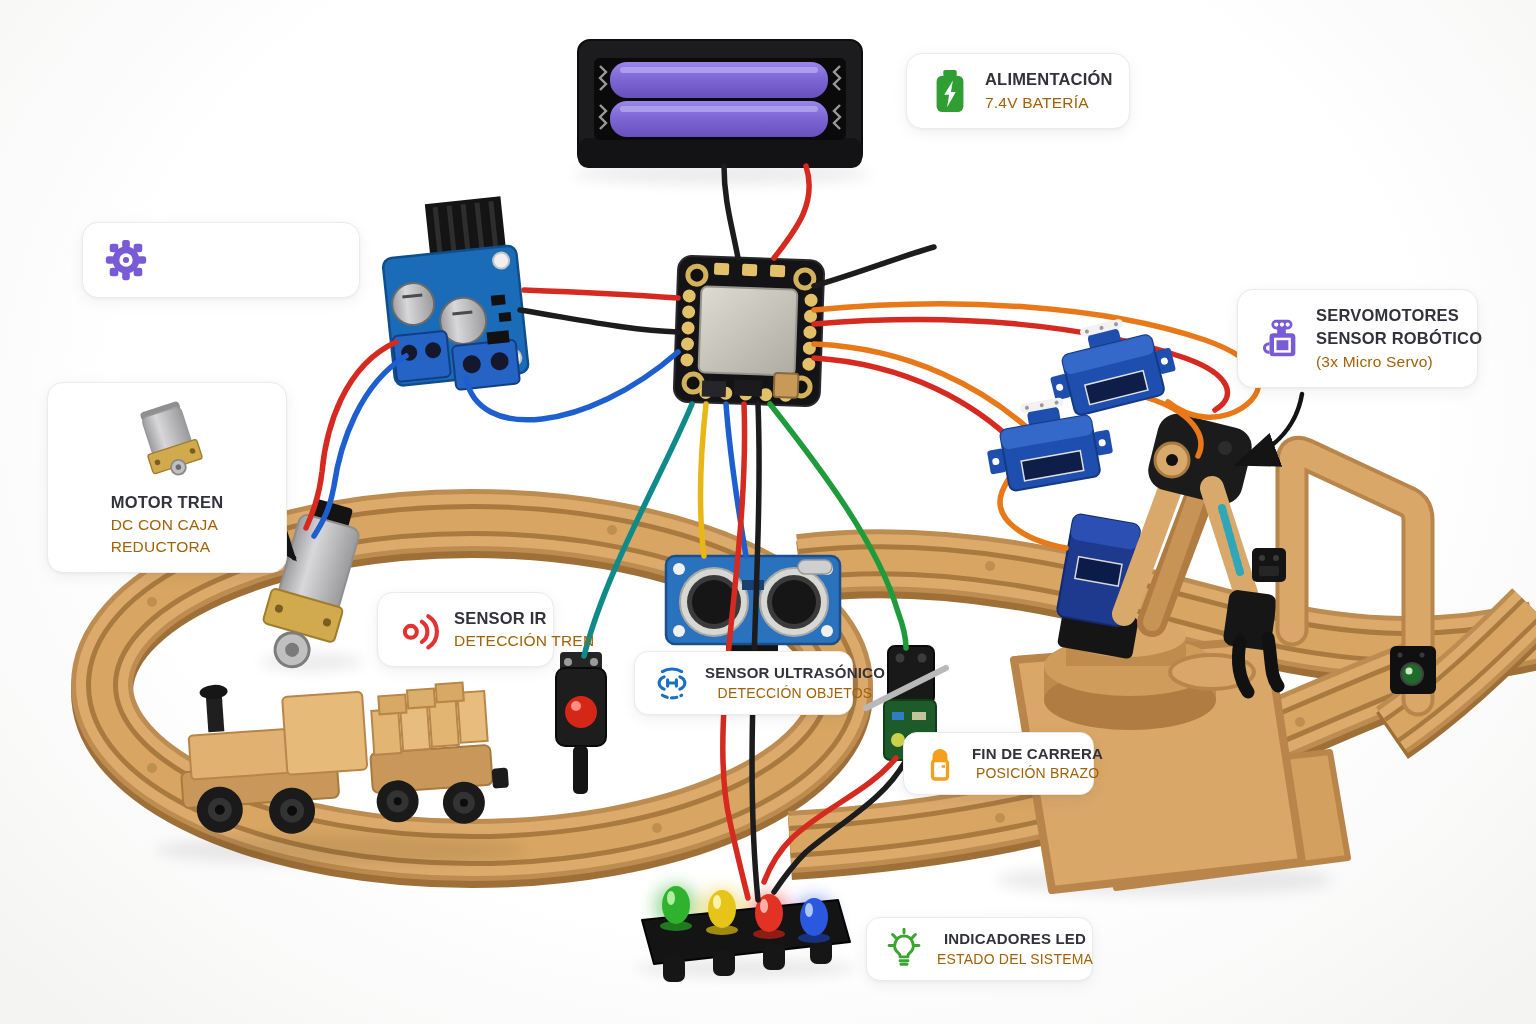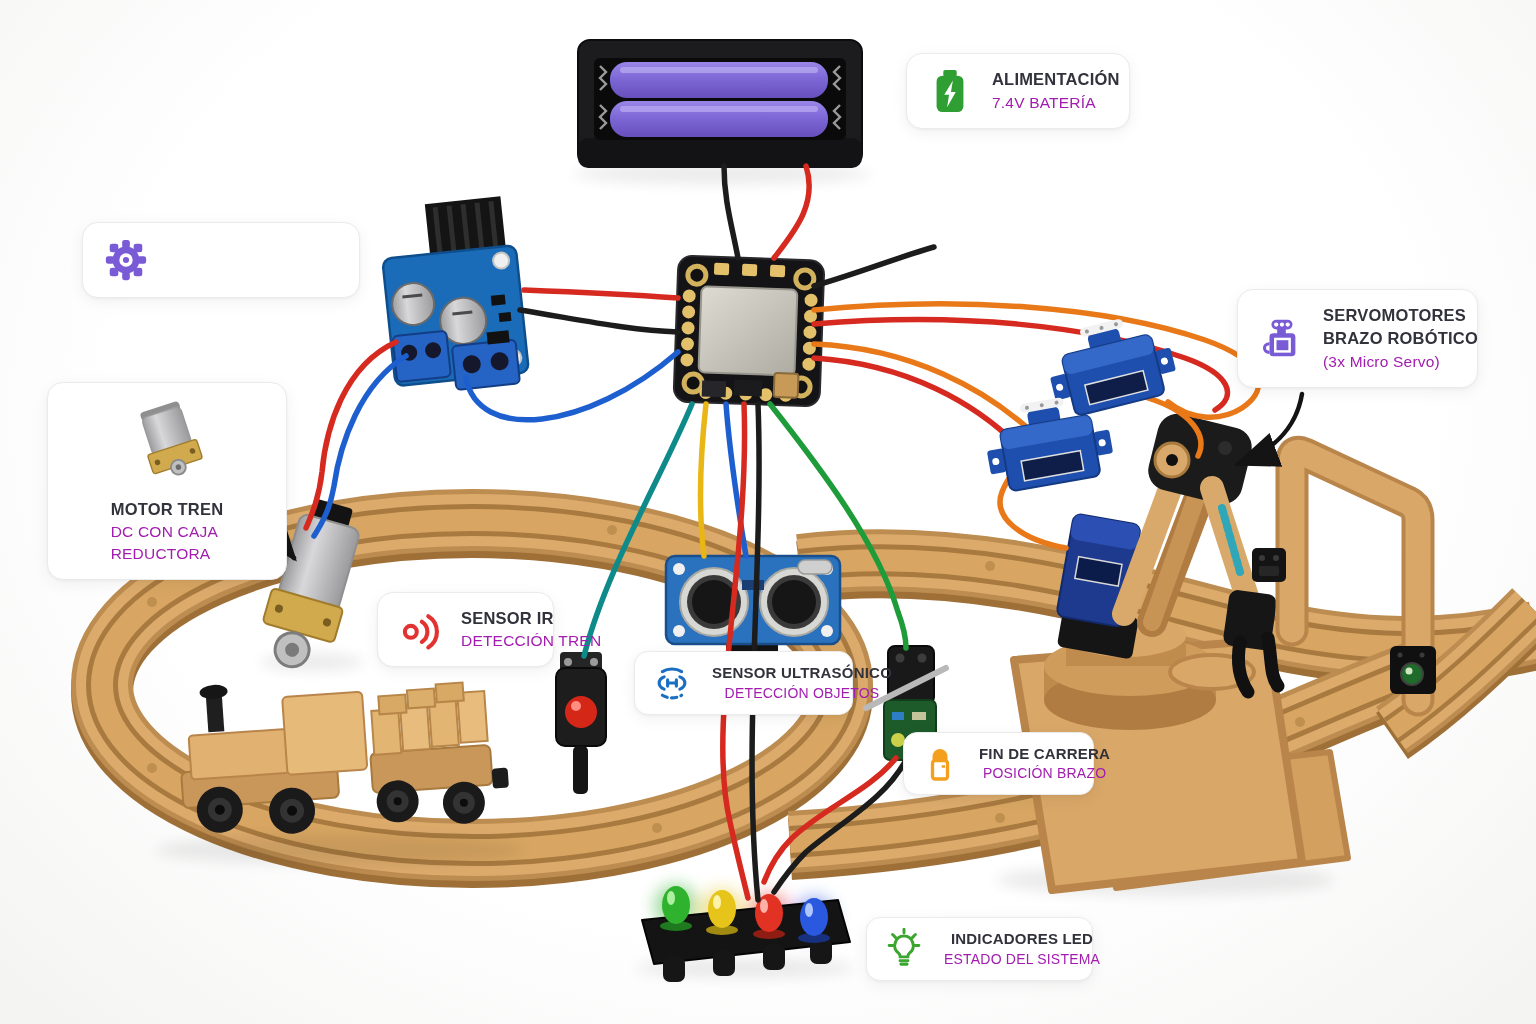--- a/index.html
+++ b/index.html
@@ -6,32 +6,32 @@
   body{
     width:1536px;height:1024px;overflow:hidden;
     font-family:"Liberation Sans",sans-serif;
     background:radial-gradient(ellipse at 50% 40%, #ffffff 60%, #f3f3f2 100%);
     position:relative;
   }
   .stage{position:absolute;inset:0;width:1536px;height:1024px;}
   svg.scene{position:absolute;left:0;top:0;}
   .card{
     position:absolute;
-    display:flex;align-items:center;gap:19px;
+    display:flex;align-items:center;gap:12px;
     background:#ffffff;
     border:1px solid #ebebeb;
     border-radius:16px;
     box-shadow:0 4px 16px rgba(0,0,0,0.06), 0 1px 3px rgba(0,0,0,0.04);
     padding:14px 20px;
     box-sizing:border-box;
   }
   .card .cicon{flex:0 0 auto;}
   .ctext{display:flex;flex-direction:column;line-height:1.42;}
   .ctitle{font-weight:700;font-size:16.5px;color:#32323c;letter-spacing:.2px;white-space:nowrap;}
-  .csub{font-weight:400;font-size:15.5px;color:#a21caf;letter-spacing:.2px;white-space:nowrap;}
+  .csub{font-weight:400;font-size:15.5px;color:#a16207;letter-spacing:.2px;white-space:nowrap;}
   .card.small{padding:10px 16px;border-radius:14px;text-align:center;}
   .card.small .ctitle{font-size:15px;}
   .card.small .csub{font-size:14px;}
 </style>
 </head>
 <body>
 
 <div class="stage">
 
 <svg class="scene" width="1536" height="1024" viewBox="0 0 1536 1024">
@@ -456,21 +456,21 @@
     <circle cx="19" cy="10" r="2.2" fill="#fff"></circle>
         <circle cx="25" cy="10" r="2.2" fill="#fff"></circle>
         <circle cx="31" cy="10" r="2.2" fill="#fff"></circle>
     <rect x="20" y="13" width="9" height="7" fill="#7a5bd6"></rect>
     <rect x="12" y="19" width="27" height="24" rx="4" fill="#7a5bd6"></rect>
     <rect x="18" y="25" width="15" height="13" fill="none" stroke="#ffffff" stroke-width="2.6"></rect>
     <path d="M 12 30 c -7 0 -7 9 0 9" fill="none" stroke-width="3.2" stroke="#7a5bd6"></path>
   </svg>
   <div class="ctext">
     <div class="ctitle">SERVOMOTORES</div>
-    <div class="ctitle">BRAZO ROBÓTICO</div>
+    <div class="ctitle">SENSOR ROBÓTICO</div>
     <div class="csub">(3x Micro Servo)</div>
   </div>
 </div>
 
 <div class="card" style="left:82px;top:222px;width:278px;">
   <svg class="cicon" width="46" height="46" viewBox="0 0 48 48">
     <g fill="#7a5bd6">
       <circle cx="24" cy="24" r="14"></circle>
       <g>
         <rect x="20" y="3" width="8" height="9" rx="2.5"></rect>

